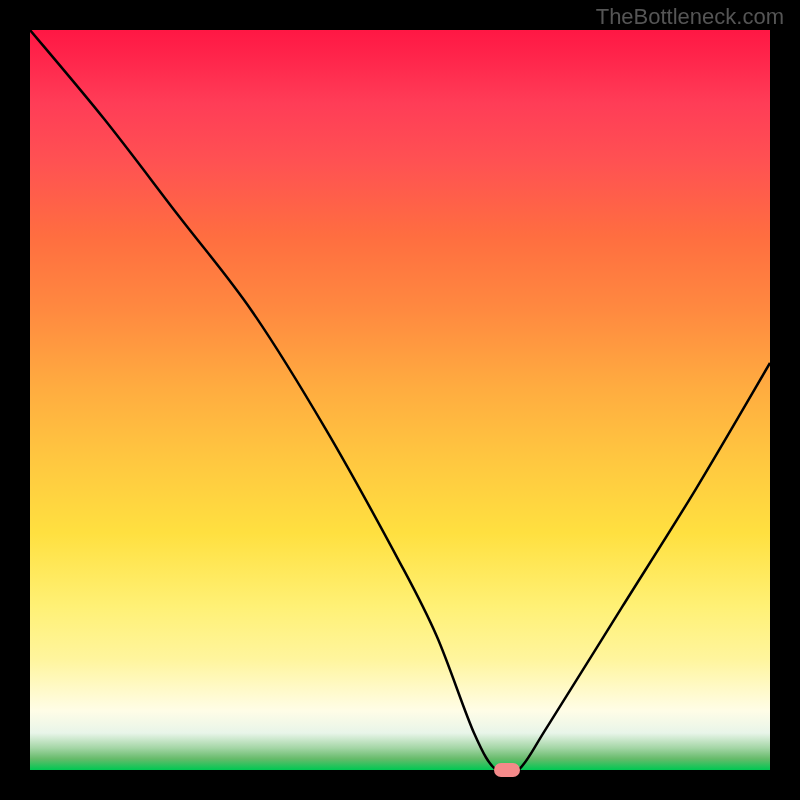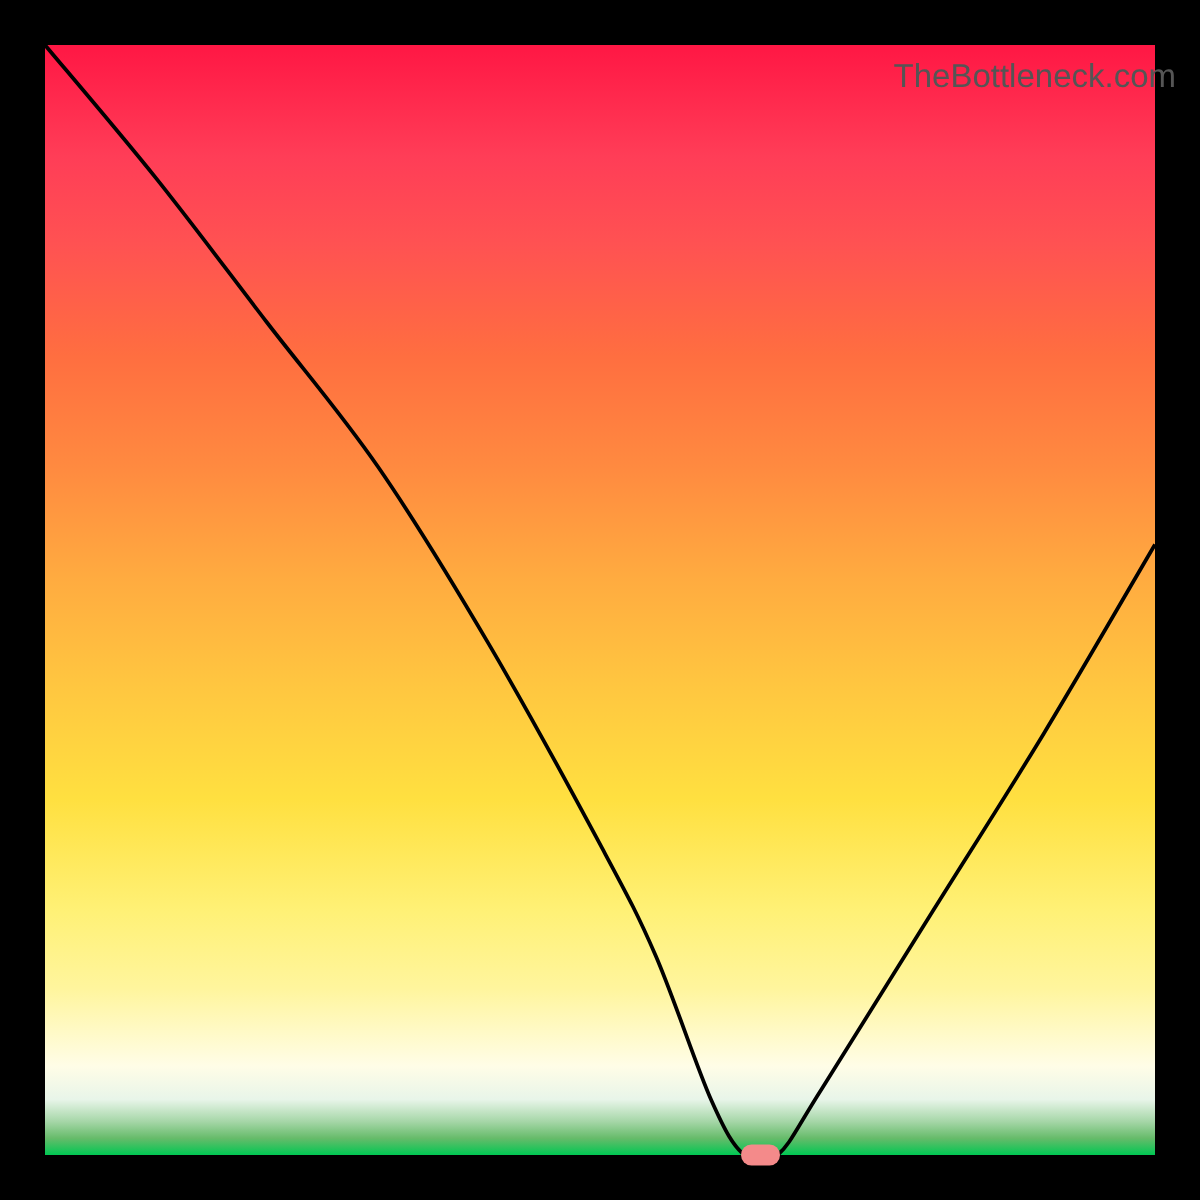--- a/index.html
+++ b/index.html
@@ -18,21 +18,20 @@
     background: #000;
   }
   .watermark {
     position: absolute;
     top: 4px;
     right: 16px;
     color: #555;
     font-size: 22px;
     font-weight: normal;
     z-index: 10;
-    margin-top: 34px;
   }
   .plot-area {
     position: absolute;
     left: 30px;
     top: 30px;
     width: 740px;
     height: 740px;
   }
   .gradient-bg {
     position: absolute;

